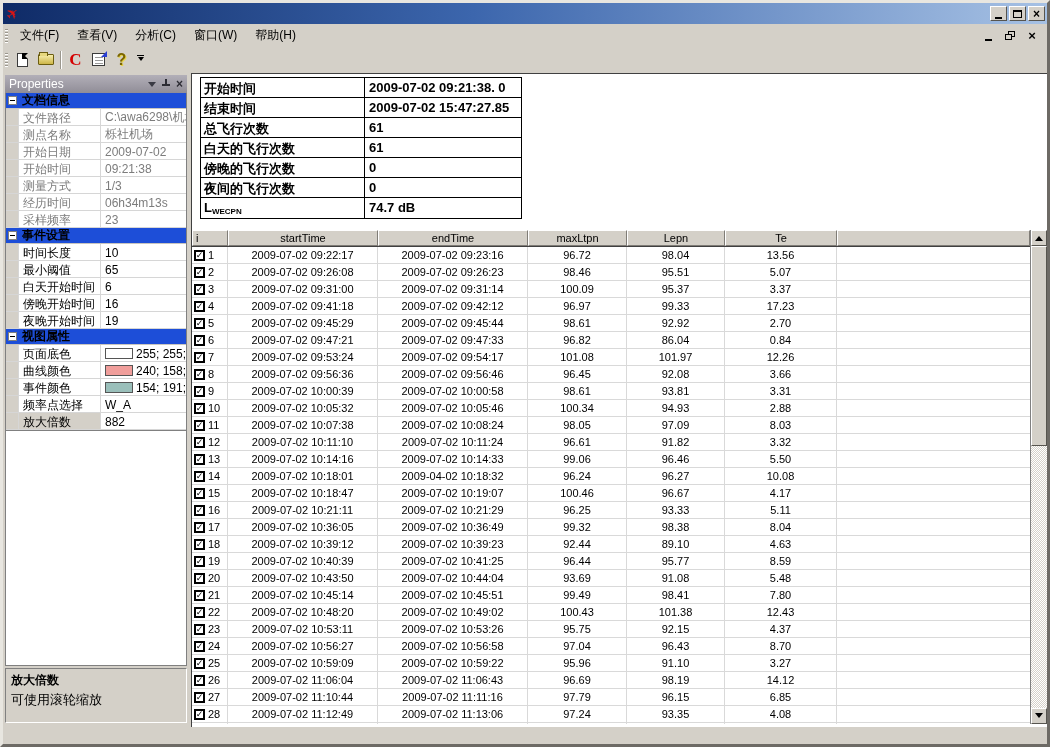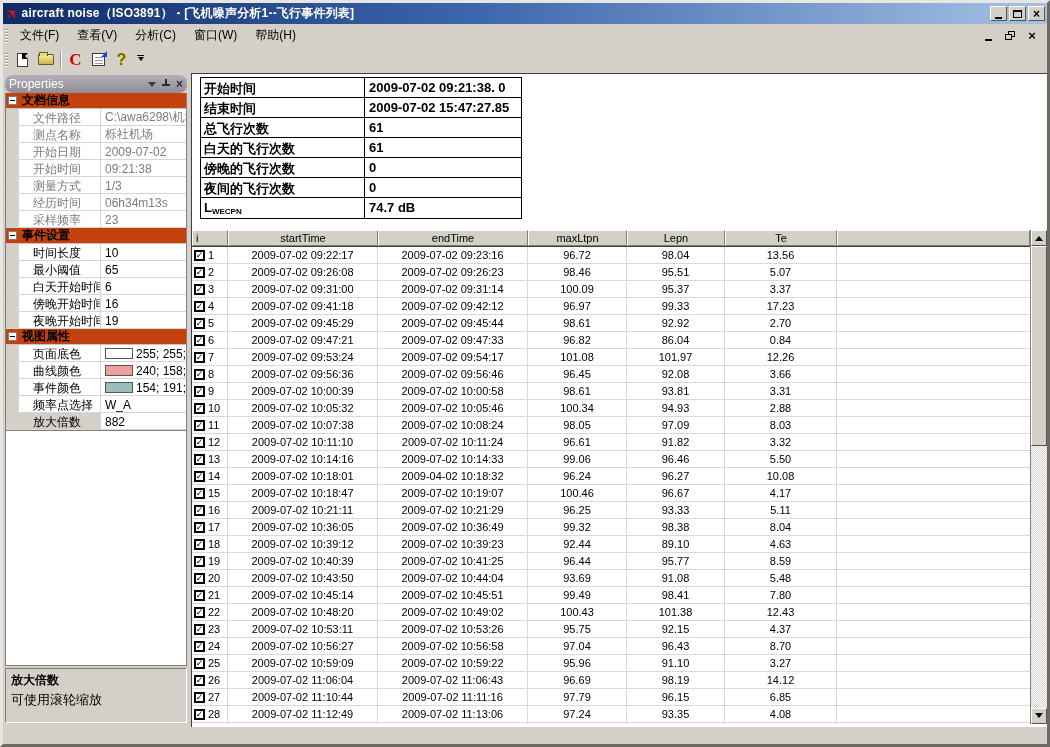--- a/index.html
+++ b/index.html
@@ -53,36 +53,36 @@
   .icon-help { color:#7a6500; font-weight:bold; font-size:16px; text-shadow:1px 1px 0 #e8d44c; }
   .tool-more { margin-left:2px; width:11px; display:flex; flex-direction:column; align-items:center; }
   .tool-more .bar { width:7px; height:1px; background:#000; margin-bottom:1px; }
   .tool-more .arr { width:0; height:0; border:3px solid transparent; border-top:4px solid #000; }
 
   
   .content { position:absolute; left:0; top:70px; width:1044px; height:654px; display:flex; }
 
   
   .leftpanel { width:186px; height:100%; background:#d4d0c8; padding:2px 2px 0 2px; display:flex; flex-direction:column; }
-  .props-header { height:18px; background:linear-gradient(#b2afb8,#908d97); color:#fff; display:flex; align-items:center; padding:0 4px; font-size:12px;border-radius:8px; }
+  .props-header { height:18px; background:linear-gradient(#b2afb8,#908d97); color:#fff; display:flex; align-items:center; padding:0 4px; font-size:12px; }
   .ph-icons { margin-left:auto; display:flex; align-items:center; gap:6px; color:#2c2c34; }
   .ph-arrow { width:0; height:0; border:4px solid transparent; border-top:5px solid #3a3a44; margin-top:4px; }
   .ph-pin { position:relative; width:8px; height:10px; }
   .ph-pin::before { content:""; position:absolute; left:3px; top:0; width:2px; height:6px; background:#2c2c34; }
   .ph-pin::after { content:""; position:absolute; left:0; top:5px; width:8px; height:2px; background:#2c2c34; box-shadow:3px 3px 0 -1px #2c2c34; }
   .ph-x { font-size:12px; font-weight:bold; line-height:10px; }
 
   .pgrid { flex:0 0 auto; background:#fff; border:1px solid #808080; border-top:none; }
-  .psec { display:flex; align-items:center; height:16px; background:#c2410c; border-bottom:1px solid #c8c5bf; }
+  .psec { display:flex; align-items:center; height:16px; background:#1d4ed8; border-bottom:1px solid #c8c5bf; }
   .pm-box { width:9px; height:9px; margin:0 2px 0 2px; background:#fff; border:1px solid #808080; position:relative; }
   .pm-box::after { content:""; position:absolute; left:1px; top:3px; width:5px; height:1px; background:#000; }
   .psec-title { font-weight:bold; font-size:12px; color:#000; padding-left:3px; }
   .prow { display:flex; height:17px; align-items:stretch; border-bottom:1px solid #d6d6d6; }
   .pmargin { width:13px; background:#d4d0c8; border-right:1px solid #d6d6d6; }
-  .plabel { width:82px; padding:1px 2px 0 14px; border-right:1px solid #d6d6d6; white-space:nowrap; overflow:hidden; font-size:12px; }
+  .plabel { width:82px; padding:1px 2px 0 4px; border-right:1px solid #d6d6d6; white-space:nowrap; overflow:hidden; font-size:12px; }
   .pvalue { flex:1; padding:1px 2px 0 4px; white-space:nowrap; overflow:hidden; font-size:12px; display:flex; align-items:center; gap:3px; }
   .prow.ro .plabel, .prow.ro .pvalue { color:#7c7c7c; }
   .prow.hl .plabel { background:#d4d0c8; }
   .swatch { width:28px; height:11px; border:1px solid #555; flex:0 0 auto; }
   .pgrid-fill { flex:1 1 auto; background:#fff; border:1px solid #808080; border-top:none; }
 
   .helpbox { flex:0 0 auto; height:55px; margin:2px 0 4px 0; background:#d4d0c8; border:1px solid;
      border-color:#808080 #fff #fff #808080; padding:3px 5px; }
   .helpbox .ht { font-weight:bold; font-size:12px; margin-bottom:2px; }
   .helpbox .hb { font-size:13px; }
@@ -134,21 +134,20 @@
   .sizegrip { width:14px; height:14px; flex:0 0 auto; align-self:flex-end;
      background:repeating-linear-gradient(135deg, transparent 0 2px, #fff 2px 3px, #8b8880 3px 4px); }
 </style>
 </head>
 <body>
 
 <div class="win">
 
   <div class="titlebar">
     <span class="app-icon">✈</span>
-    <span class="title-text">aircraft noise（ISO3891） - [飞机噪声分析1--飞行事件列表]</span>
     <span class="tb-btns">
       <span class="tb-btn">
           <span class="g-min"></span>
         </span>
       <span class="tb-btn">
           <span class="g-max"></span>
         </span>
       <span class="tb-btn">
           <span class="g-close">×</span>
         </span>

